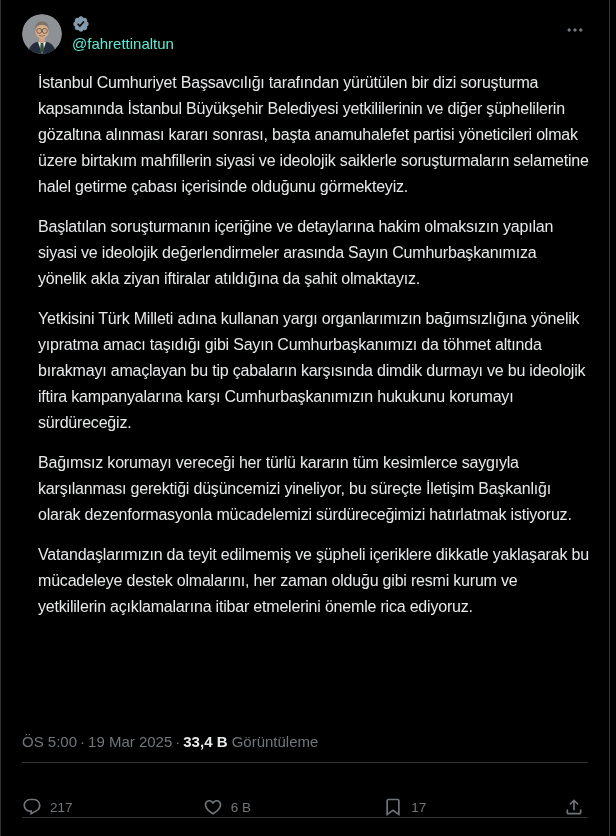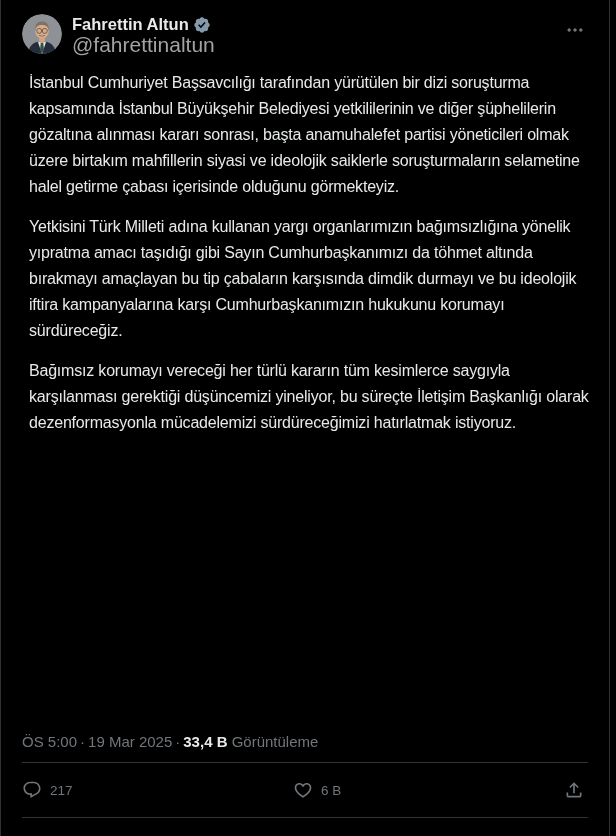--- a/index.html
+++ b/index.html
@@ -26,49 +26,49 @@
     width: 40px; height: 40px; border-radius: 50%;
     overflow: hidden; flex: 0 0 40px; cursor: pointer;
   }
   .user-info { margin-left: 10px; min-width: 0; }
   .name-row { display: flex; align-items: center; gap: 4px; cursor: pointer; }
   .display-name {
     font-size: 16.5px; font-weight: 700; color: #e7e9ea;
     line-height: 20px; white-space: nowrap;
   }
   .badge { width: 18px; height: 18px; display: inline-block; margin-top: 1px; }
-  .handle { font-size: 21px; color: #a3a3a3; line-height: 20px; margin-top: 1px; cursor: pointer; }
+  .handle { font-size: 15px; color: #5eead4; line-height: 20px; margin-top: 1px; cursor: pointer; }
   .more-btn {
     position: absolute; top: 20px; right: 24px;
     width: 20px; height: 20px;
     background: none; border: none; padding: 0; cursor: pointer;
   }
   
   .tweet-body {
     position: absolute; top: 70px; left: 21px; width: 567px; height: 658px;
     overflow: hidden;
     font-size: 16px; line-height: 26px; letter-spacing: -0.2px;
     color: #e7e9ea;
   }
-  .tweet-body p { margin: 0 0 14px 7px; }
+  .tweet-body p { margin: 0 0 14px 16px; }
   
   .meta {
     position: absolute; top: 732px; left: 21px; right: 21px;
     font-size: 15px; line-height: 20px; color: #71767b;
     white-space: nowrap;
   }
   .meta .sep { margin: 0 3px; }
   .meta .views-count { color: #e7e9ea; font-weight: 700; }
   
   .divider { position: absolute; left: 21px; right: 21px; height: 0; border-top: 1px solid #2f3336; }
   .divider-top { top: 762px; }
   .divider-bottom { top: 817px; }
   .actions {
     position: absolute; top: 763px; left: 21px; right: 21px; height: 54px;
-    display: flex; align-items: center; gap: 20px;
+    display: flex; align-items: flex-end; gap: 20px;
   }
   .action-group {
     flex: 1 1 0; display: flex; align-items: center; gap: 8px;
     background: none; border: none; padding: 0;
     color: #71767b; font-size: 13.5px; cursor: pointer;
     font-family: inherit;
   }
   .action-group.share { flex: 0 0 auto; margin-right: 4px; }
   .action-icon { width: 20px; height: 20px; fill: #71767b; display: block; }
   .more-icon { width: 20px; height: 20px; fill: #71767b; display: block; }
@@ -98,38 +98,39 @@
             <circle cx="17.2" cy="16.9" r="2.5"></circle>
               <circle cx="22.8" cy="16.9" r="2.5"></circle>
             <line x1="19.7" y1="16.6" x2="20.3" y2="16.6"></line>
           </g>
           <path d="M17 20.9 Q20 22.4 23 20.9 L23 21.7 Q20 23.1 17 21.7 Z" fill="#6e6257"></path>
         </g>
       </svg>
     </div>
     <div class="user-info">
       <div class="name-row">
-        <span class="display-name">Fahrettin Altun</span>
         <svg class="badge" viewBox="0 0 24 24">
           <path fill="#829aab" d="M22.25 12c0-1.43-.88-2.67-2.19-3.34.46-1.39.2-2.9-.81-3.91s-2.52-1.27-3.91-.81c-.66-1.31-1.91-2.19-3.34-2.19s-2.67.88-3.33 2.19c-1.4-.46-2.91-.2-3.92.81s-1.26 2.52-.8 3.91c-1.31.67-2.2 1.91-2.2 3.34s.89 2.67 2.2 3.34c-.46 1.39-.21 2.9.8 3.91s2.52 1.26 3.91.81c.67 1.31 1.91 2.19 3.34 2.19s2.68-.88 3.34-2.19c1.39.45 2.9.2 3.91-.81s1.27-2.52.81-3.91c1.31-.67 2.19-1.91 2.19-3.34zm-11.71 4.2L6.8 12.46l1.41-1.42 2.26 2.26 4.8-5.23 1.47 1.36-6.2 6.77z"></path>
         </svg>
       </div>
       <div class="handle">@fahrettinaltun</div>
     </div>
   </div>
   <button class="more-btn">
     <svg class="more-icon" viewBox="0 0 24 24">
       <path d="M3 12c0-1.1.9-2 2-2s2 .9 2 2-.9 2-2 2-2-.9-2-2zm9 2c1.1 0 2-.9 2-2s-.9-2-2-2-2 .9-2 2 .9 2 2 2zm7 0c1.1 0 2-.9 2-2s-.9-2-2-2-2 .9-2 2 .9 2 2 2z"></path>
     </svg>
   </button>
 
   <div class="tweet-body">
     <p>İstanbul Cumhuriyet Başsavcılığı tarafından yürütülen bir dizi soruşturma kapsamında İstanbul Büyükşehir Belediyesi yetkililerinin ve diğer şüphelilerin gözaltına alınması kararı sonrası, başta anamuhalefet partisi yöneticileri olmak üzere birtakım mahfillerin siyasi ve ideolojik saiklerle soruşturmaların selametine halel getirme çabası içerisinde olduğunu görmekteyiz.</p>
+    <p>Başlatılan soruşturmanın içeriğine ve detaylarına hakim olmaksızın yapılan siyasi ve ideolojik değerlendirmeler arasında Sayın Cumhurbaşkanımıza yönelik akla ziyan iftiralar atıldığına da şahit olmaktayız.</p>
     <p>Yetkisini Türk Milleti adına kullanan yargı organlarımızın bağımsızlığına yönelik yıpratma amacı taşıdığı gibi Sayın Cumhurbaşkanımızı da töhmet altında bırakmayı amaçlayan bu tip çabaların karşısında dimdik durmayı ve bu ideolojik iftira kampanyalarına karşı Cumhurbaşkanımızın hukukunu korumayı sürdüreceğiz.</p>
     <p>Bağımsız korumayı vereceği her türlü kararın tüm kesimlerce saygıyla karşılanması gerektiği düşüncemizi yineliyor, bu süreçte İletişim Başkanlığı olarak dezenformasyonla mücadelemizi sürdüreceğimizi hatırlatmak istiyoruz.</p>
+    <p>Vatandaşlarımızın da teyit edilmemiş ve şüpheli içeriklere dikkatle yaklaşarak bu mücadeleye destek olmalarını, her zaman olduğu gibi resmi kurum ve yetkililerin açıklamalarına itibar etmelerini önemle rica ediyoruz.</p>
   </div>
 
   <div class="meta">
     <span>ÖS 5:00</span><span class="sep">·</span><span>19 Mar 2025</span><span class="sep">·</span><span class="views-count">33,4 B</span> <span>Görüntüleme</span>
   </div>
 
   <div class="divider divider-top"></div>
 
   <div class="actions">
     <button class="action-group">
@@ -137,20 +138,26 @@
         <path d="M1.751 10c0-4.42 3.584-8 8.005-8h4.366c4.49 0 8.129 3.64 8.129 8.13 0 2.96-1.607 5.68-4.196 7.11l-8.054 4.46v-3.69h-.067c-4.49.1-8.183-3.51-8.183-8.01zm8.005-6c-3.317 0-6.005 2.69-6.005 6 0 3.37 2.77 6.08 6.138 6.01l.351-.01h1.761v2.3l5.087-2.81c1.951-1.08 3.163-3.13 3.163-5.36 0-3.39-2.744-6.13-6.129-6.13H9.756z"></path>
       </svg>
       <span>217</span>
     </button>
     <button class="action-group">
       <svg class="action-icon" viewBox="0 0 24 24">
         <path d="M16.697 5.5c-1.222-.06-2.679.51-3.89 2.16l-.805 1.09-.806-1.09C9.984 6.01 8.526 5.44 7.304 5.5c-1.243.07-2.349.78-2.91 1.91-.552 1.12-.633 2.78.479 4.82 1.074 1.97 3.257 4.27 7.129 6.61 3.87-2.34 6.052-4.64 7.126-6.61 1.111-2.04 1.03-3.7.477-4.82-.561-1.13-1.666-1.84-2.908-1.91zm4.187 7.69c-1.351 2.48-4.001 5.12-8.379 7.67l-.503.3-.504-.3c-4.379-2.55-7.029-5.19-8.382-7.67-1.36-2.5-1.41-4.86-.514-6.67.887-1.79 2.647-2.91 4.601-3.01 1.651-.09 3.368.56 4.798 2.01 1.429-1.45 3.146-2.1 4.796-2.01 1.954.1 3.714 1.22 4.601 3.01.896 1.81.846 4.17-.514 6.67z"></path>
       </svg>
       <span>6 B</span>
     </button>
+    <button class="action-group">
+      <svg class="action-icon" viewBox="0 0 24 24">
+        <path d="M4 4.5C4 3.12 5.119 2 6.5 2h11C18.881 2 20 3.12 20 4.5v18.44l-8-5.71-8 5.71V4.5zM6.5 4c-.276 0-.5.22-.5.5v14.56l6-4.29 6 4.29V4.5c0-.28-.224-.5-.5-.5h-11z"></path>
+      </svg>
+      <span>17</span>
+    </button>
     <button class="action-group share">
       <svg class="action-icon" viewBox="0 0 24 24">
         <path d="M12 2.59l5.7 5.7-1.41 1.42L13 6.41V16h-2V6.41l-3.3 3.3-1.41-1.42L12 2.59zM21 15l-.02 3.51c0 1.38-1.12 2.49-2.5 2.49H5.5C4.11 21 3 19.88 3 18.5V15h2v3.5c0 .28.22.5.5.5h12.98c.28 0 .5-.22.5-.5L19 15h2z"></path>
       </svg>
     </button>
   </div>
 
   <div class="divider divider-bottom"></div>
 
 </div>

